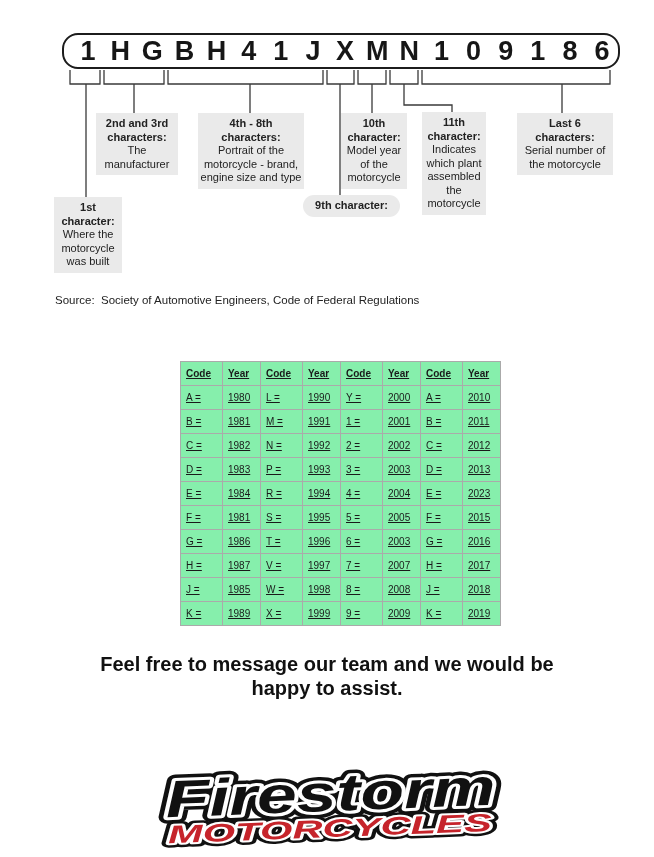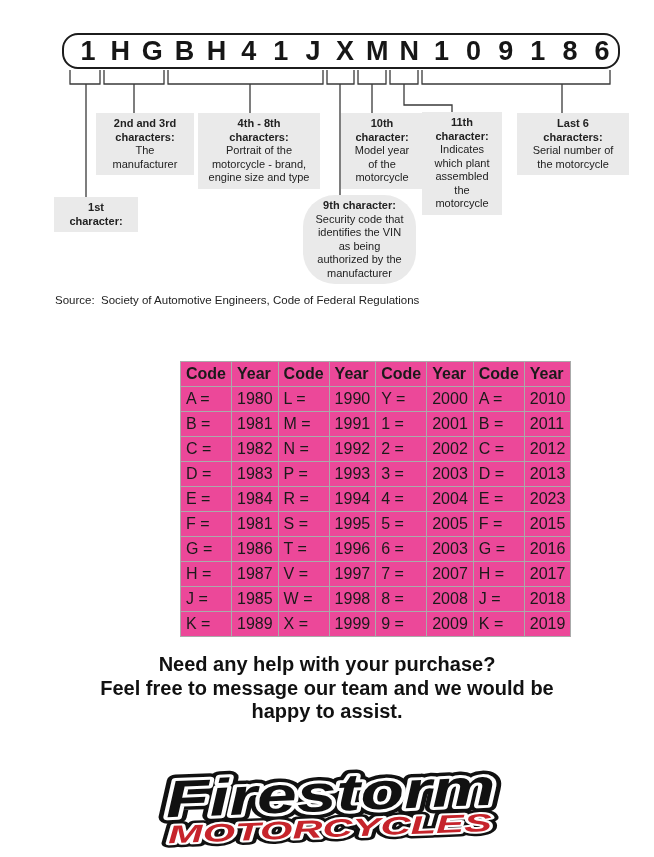--- a/index.html
+++ b/index.html
@@ -22,39 +22,39 @@
     flex:1;text-align:center;
     font-size:27px;font-weight:bold;color:#161616;line-height:1;
   }
 
   
   .connectors{left:0;top:0;width:654px;height:330px;pointer-events:none;z-index:1;}
 
   
   .callout{
     background:#eaeaea;text-align:center;
-    font-size:11px;line-height:13.5px;padding:4px 10px;
+    font-size:11px;line-height:13.5px;padding:4px 2px;
     color:#222;z-index:2;
   }
   .callout-title{font-weight:bold;}
   .c-first{left:54px;top:197px;width:64px;}
   .c-second{left:96px;top:113px;width:78px;}
   .c-fourth{left:198px;top:113px;width:102px;}
   .c-ninth{left:303px;top:195px;width:93px;border-radius:32px;}
   .c-tenth{left:341px;top:113px;width:62px;}
   .c-eleventh{left:422px;top:112px;width:60px;}
   .c-last6{left:517px;top:113px;width:92px;text-align:center;}
 
   
   .source{left:55px;top:294px;font-size:11.5px;color:#222;white-space:pre;}
 
   
   .year-table{
     left:180px;top:361px;border-collapse:collapse;
-    font-size:16px;color:#1a1a1a;background:#ec4899;
+    font-size:10px;color:#1a1a1a;background:#86efac;text-decoration:underline;
   }
   .year-table th,.year-table td{
     border:1px solid #aaaaaa;padding:3px 5px;text-align:left;
     height:17px;white-space:nowrap;
   }
   .year-table th{font-weight:bold;}
   .year-table .w-code{min-width:31px;}
   .year-table .w-year{min-width:27px;}
 
   
@@ -97,35 +97,35 @@
          M104 70 V84 M164 70 V84 M103.4 84 H164.6 M134 84 V113
          M168 70 V84 M323 70 V84 M167.4 84 H323.6 M250 84 V113
          M327 70 V84 M354 70 V84 M326.4 84 H354.6 M340 84 V195
          M358 70 V84 M386 70 V84 M357.4 84 H386.6 M372 84 V113
          M390 70 V84 M418 70 V84 M389.4 84 H418.6 M404 84 V105 H452 V116
          M422 70 V84 M610 70 V84 M421.4 84 H610.6 M562 84 V113" stroke="#3a3a3a" stroke-width="1.3" fill="none"></path>
   </svg>
 
   <div class="abs callout c-first">
     <span class="callout-title">1st character:</span>
+    <div class="callout-body">Where the motorcycle was built</div>
   </div>
 
   <div class="abs callout c-second">
     <span class="callout-title">2nd and 3rd characters:</span>
     <div class="callout-body">The manufacturer</div>
   </div>
 
   <div class="abs callout c-fourth">
     <span class="callout-title">4th - 8th characters:</span>
     <div class="callout-body">Portrait of the motorcycle - brand, engine size and type</div>
   </div>
 
   <div class="abs callout c-ninth">
     <span class="callout-title">9th character:</span>
-    <div class="callout-body">Security code that identifies the VIN as being authorized by the manufacturer</div>
   </div>
 
   <div class="abs callout c-tenth">
     <span class="callout-title">10th character:</span>
     <div class="callout-body">Model year of the motorcycle</div>
   </div>
 
   <div class="abs callout c-eleventh">
     <span class="callout-title">11th character:</span>
     <div class="callout-body">Indicates which plant assembled the motorcycle</div>
@@ -249,21 +249,20 @@
           <td class="w-year">1999</td>
           <td class="w-code">9 =</td>
           <td class="w-year">2009</td>
           <td class="w-code">K =</td>
           <td class="w-year">2019</td>
         </tr>
       </tbody>
   </table>
 
   <div class="abs help">
-    <p>Need any help with your purchase?</p>
     <p>Feel free to message our team and we would be happy to assist.</p>
   </div>
 
   <div class="abs logo-wrap">
     <svg width="350" height="84" viewBox="0 0 350 84" xmlns="http://www.w3.org/2000/svg">
       <g font-family="'Liberation Sans', sans-serif" font-weight="bold" font-style="italic" text-anchor="middle" stroke-linejoin="round">
         <text x="175" y="45" font-size="52" textLength="330" lengthAdjust="spacingAndGlyphs" stroke="#111111" stroke-width="13" fill="#111111">Firestorm</text>
         <text x="175" y="45" font-size="52" textLength="330" lengthAdjust="spacingAndGlyphs" stroke="#ffffff" stroke-width="6" fill="#ffffff">Firestorm</text>
         <text x="175" y="45" font-size="52" textLength="330" lengthAdjust="spacingAndGlyphs" fill="#111111">Firestorm</text>
         <text x="173" y="71" font-size="25" textLength="324" lengthAdjust="spacingAndGlyphs" stroke="#111111" stroke-width="9" fill="#111111">MOTORCYCLES</text>

